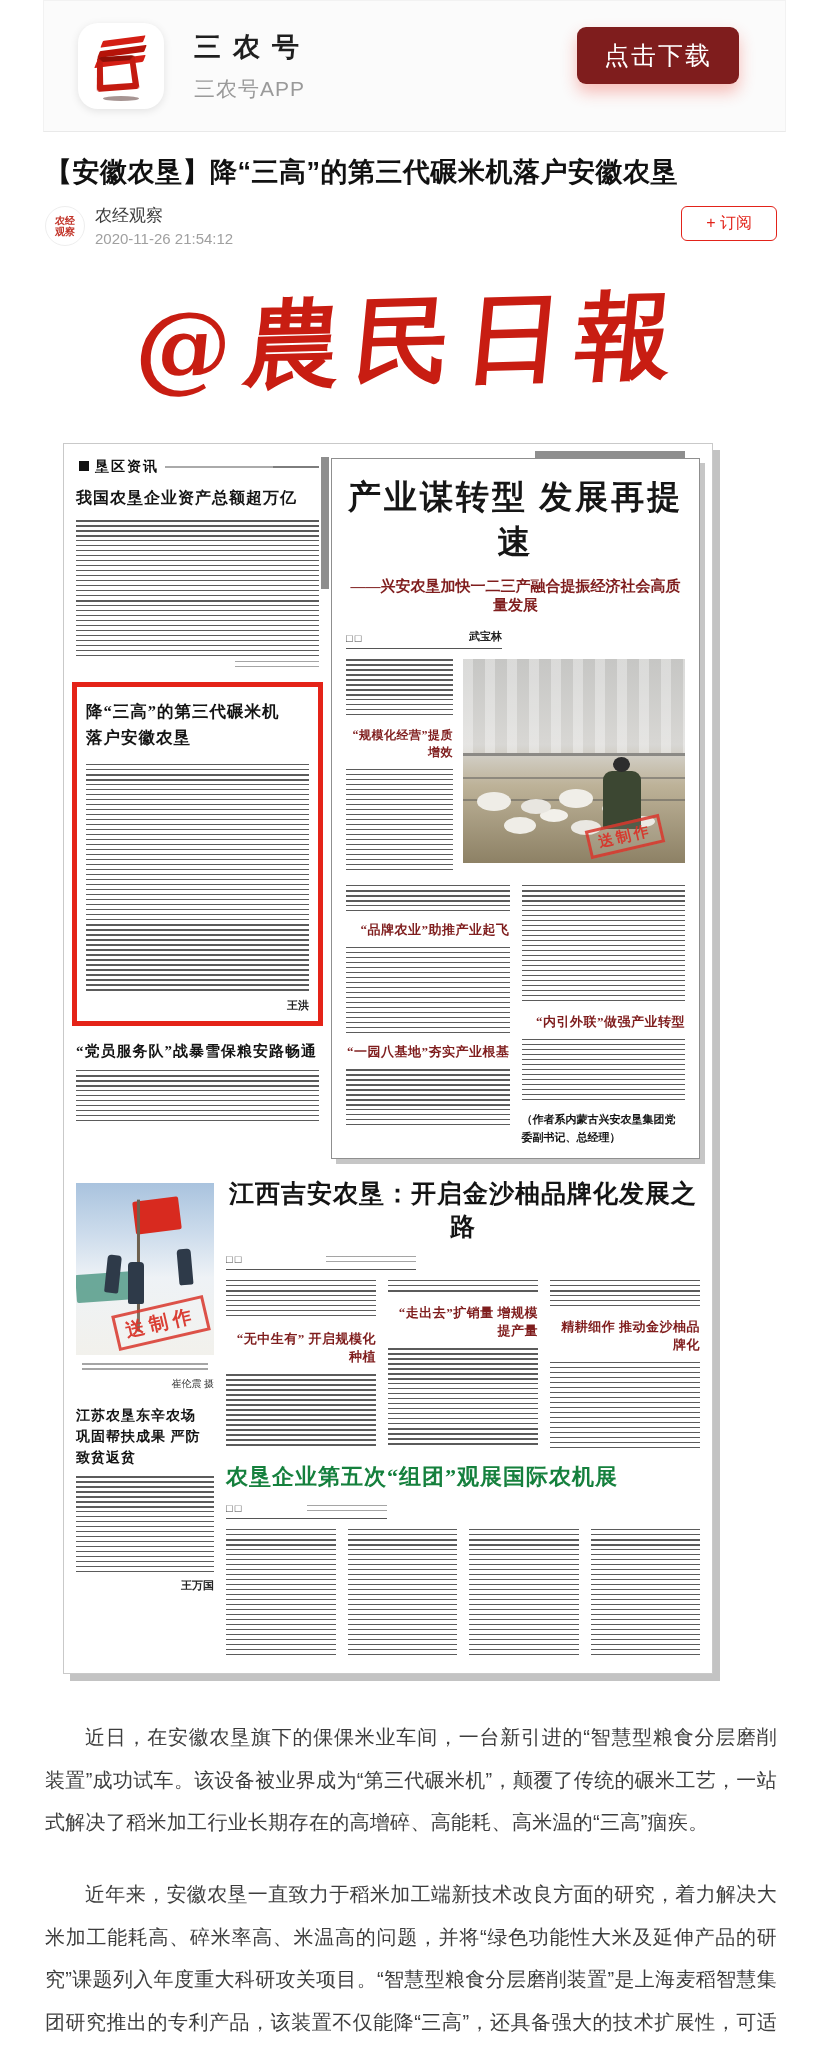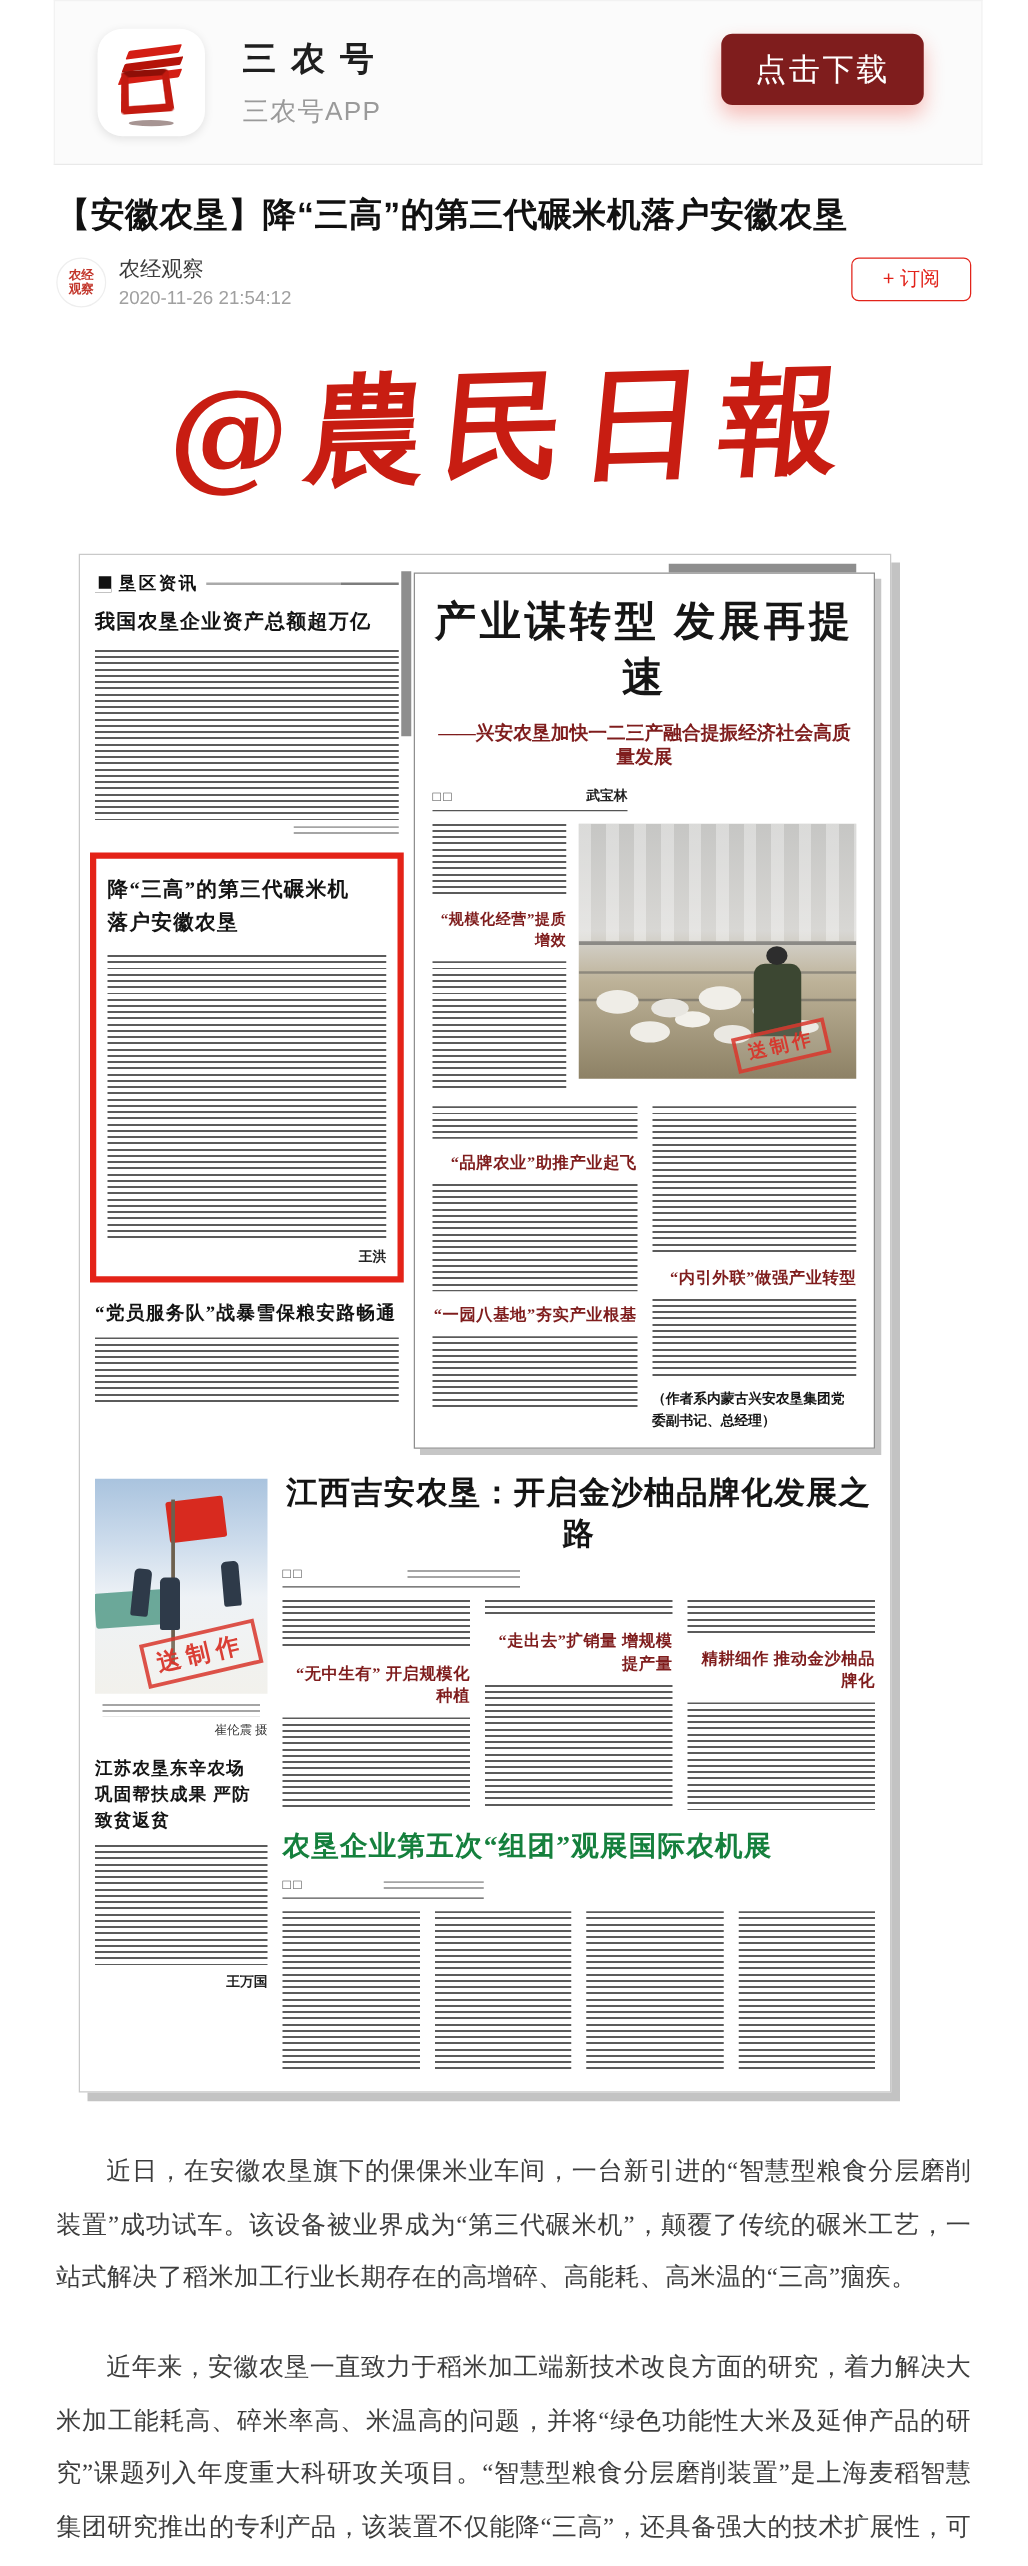--- a/index.html
+++ b/index.html
@@ -157,21 +157,21 @@
 
   .expo { margin-top:14px; }
   .expo-h { font-size:22px; font-weight:700; text-align:left; color:#15803d; letter-spacing:1px; }
   .expo-cols { display:flex; gap:12px; margin-top:10px; }
   .expo-cols > div { flex:1; }
 
   
   .article-body { padding:0 45px; margin-top:42px; }
   .article-body p {
     font-size:20px; line-height:2.12; color:#3d3d3d; text-align:justify;
-    text-indent:2em; margin-bottom:30px; letter-spacing:.3px;font-family:Liberation Serif, serif;
+    text-indent:2em; margin-bottom:30px; letter-spacing:.3px;
   }
 </style>
 </head>
 <body>
 
 <div class="app-card">
   <div class="app-logo">
     <div class="logo-mark">
       <div class="stripe s1"></div>
         <div class="stripe s2"></div>

